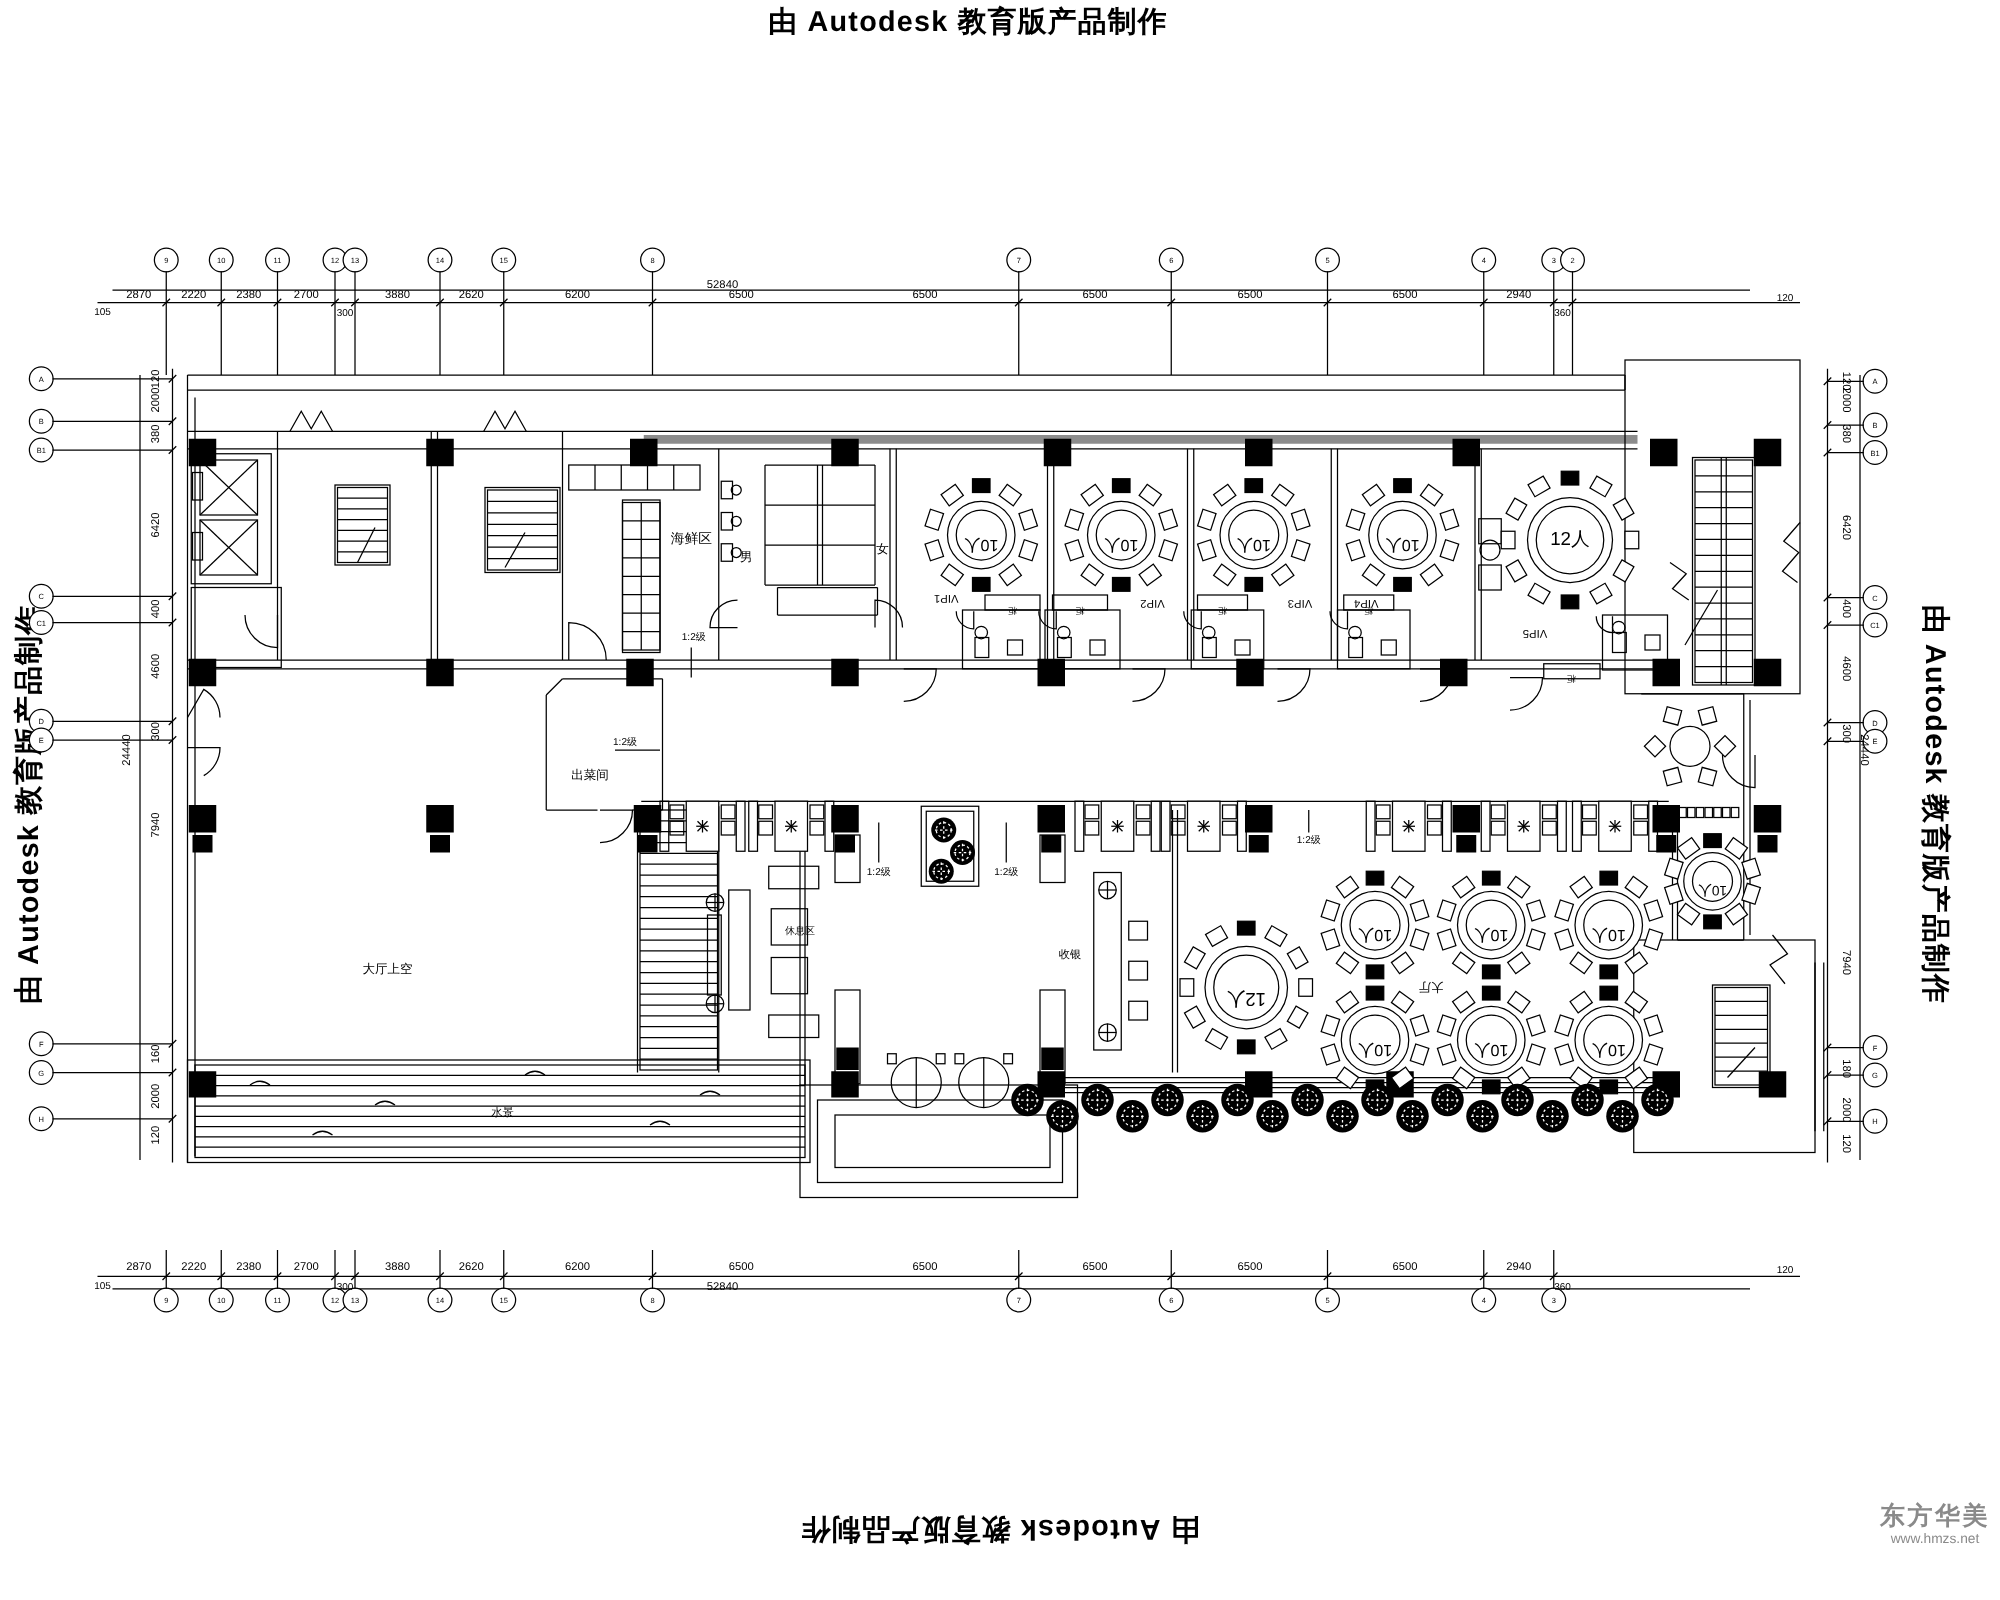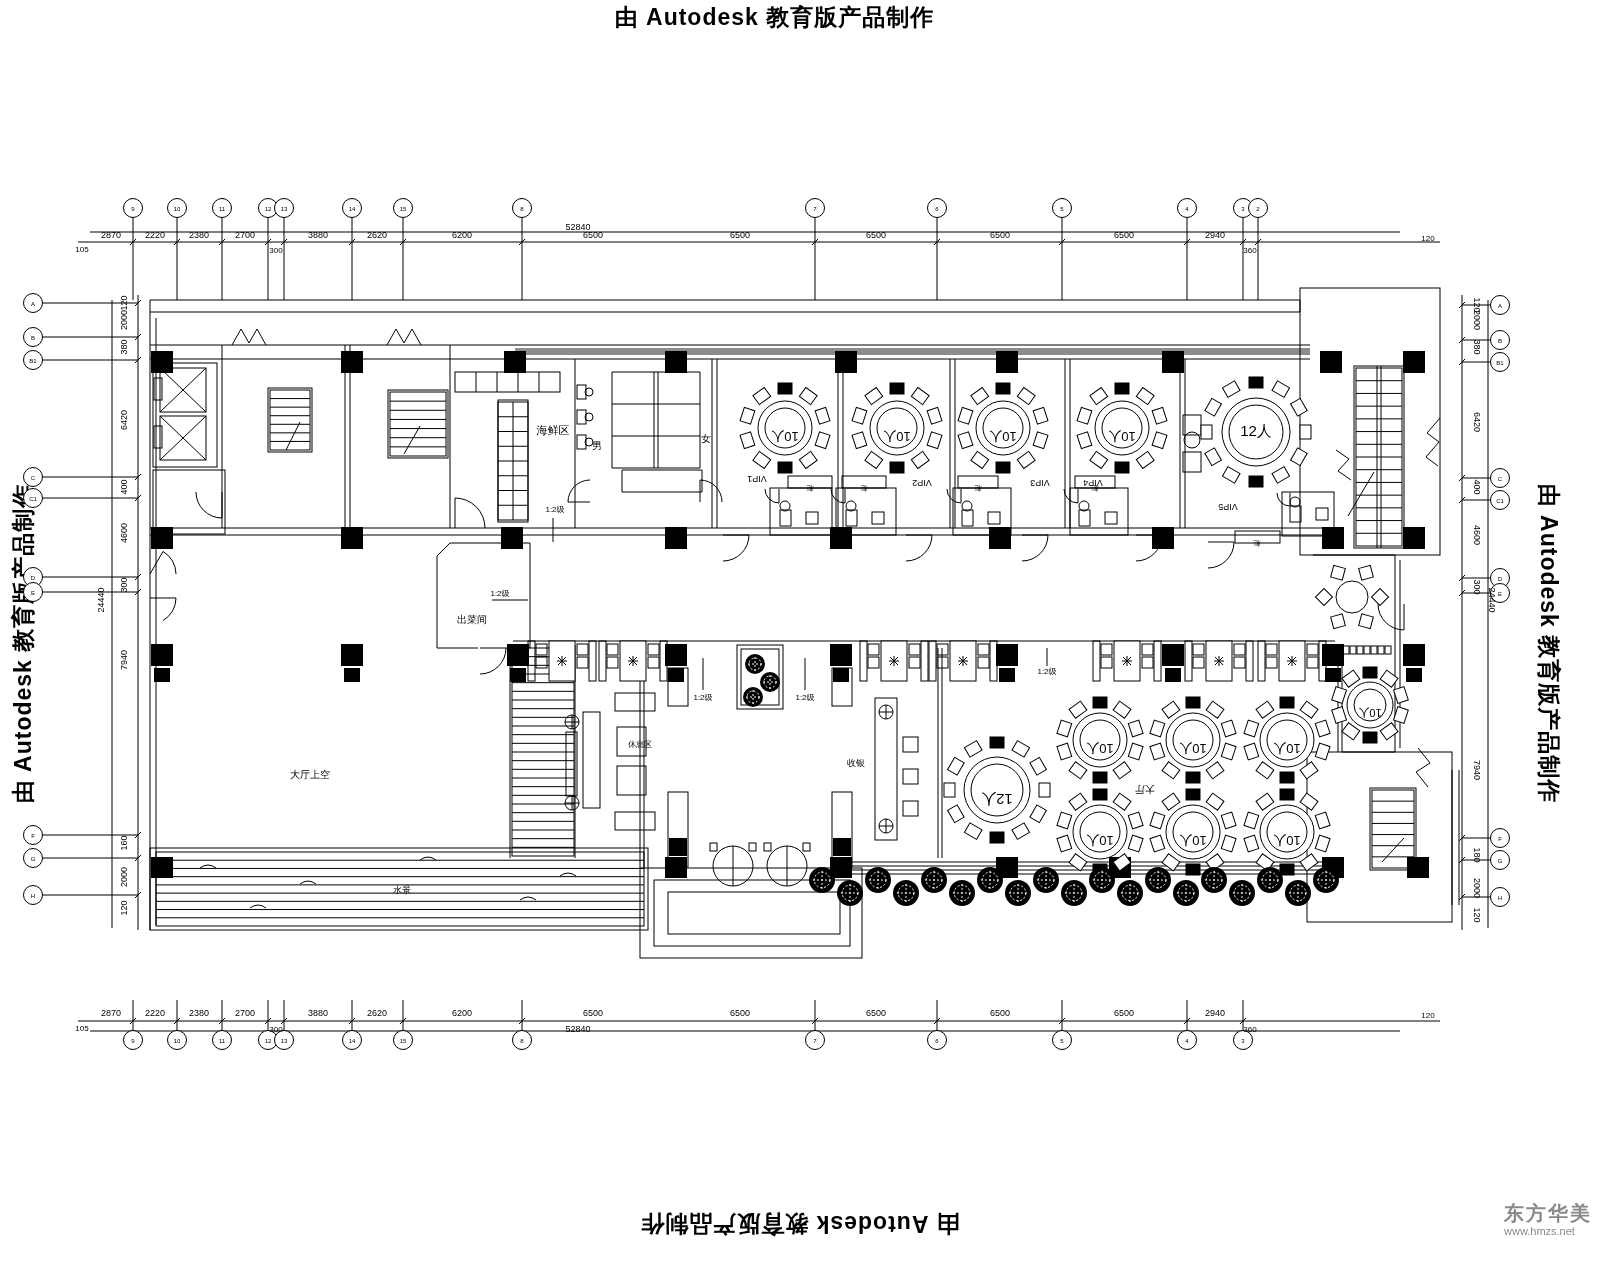--- a/index.html
+++ b/index.html
@@ -3,21 +3,21 @@
 <meta charset="utf-8">
 <style>
   html,body{margin:0;padding:0;background:#fff;width:1600px;height:1280px;overflow:hidden;
     font-family:"Liberation Sans",sans-serif;}
   .stage{position:relative;width:1600px;height:1280px;background:#fff;}
   .wm{position:absolute;color:#000;font-weight:600;font-size:23px;letter-spacing:1px;white-space:nowrap;}
   .wm-top{left:50%;top:2px;transform:translateX(-58%);}
   .wm-bottom{left:50%;top:1208px;transform:translateX(-50%) rotate(180deg);}
   .wm-left{left:-277px;top:628px;width:600px;text-align:center;transform:rotate(-90deg);}
   .wm-right{left:1248px;top:628px;width:600px;text-align:center;transform:rotate(90deg);}
-  .logo{position:absolute;right:8px;top:1202px;text-align:left;color:#8a8a8a;line-height:1.15;}
+  .logo{position:absolute;right:8px;top:1202px;text-align:center;color:#8a8a8a;line-height:1.15;}
   .logo .nm{font-size:20px;font-weight:700;letter-spacing:2px;}
   .logo .url{font-size:11px;}
   svg{position:absolute;left:0;top:0;}
   svg text{font-family:"Liberation Sans",sans-serif;fill:#000;}
 </style>
 </head>
 <body>
 
 <div class="stage">
   <div class="wm wm-top">由 Autodesk 教育版产品制作</div>

